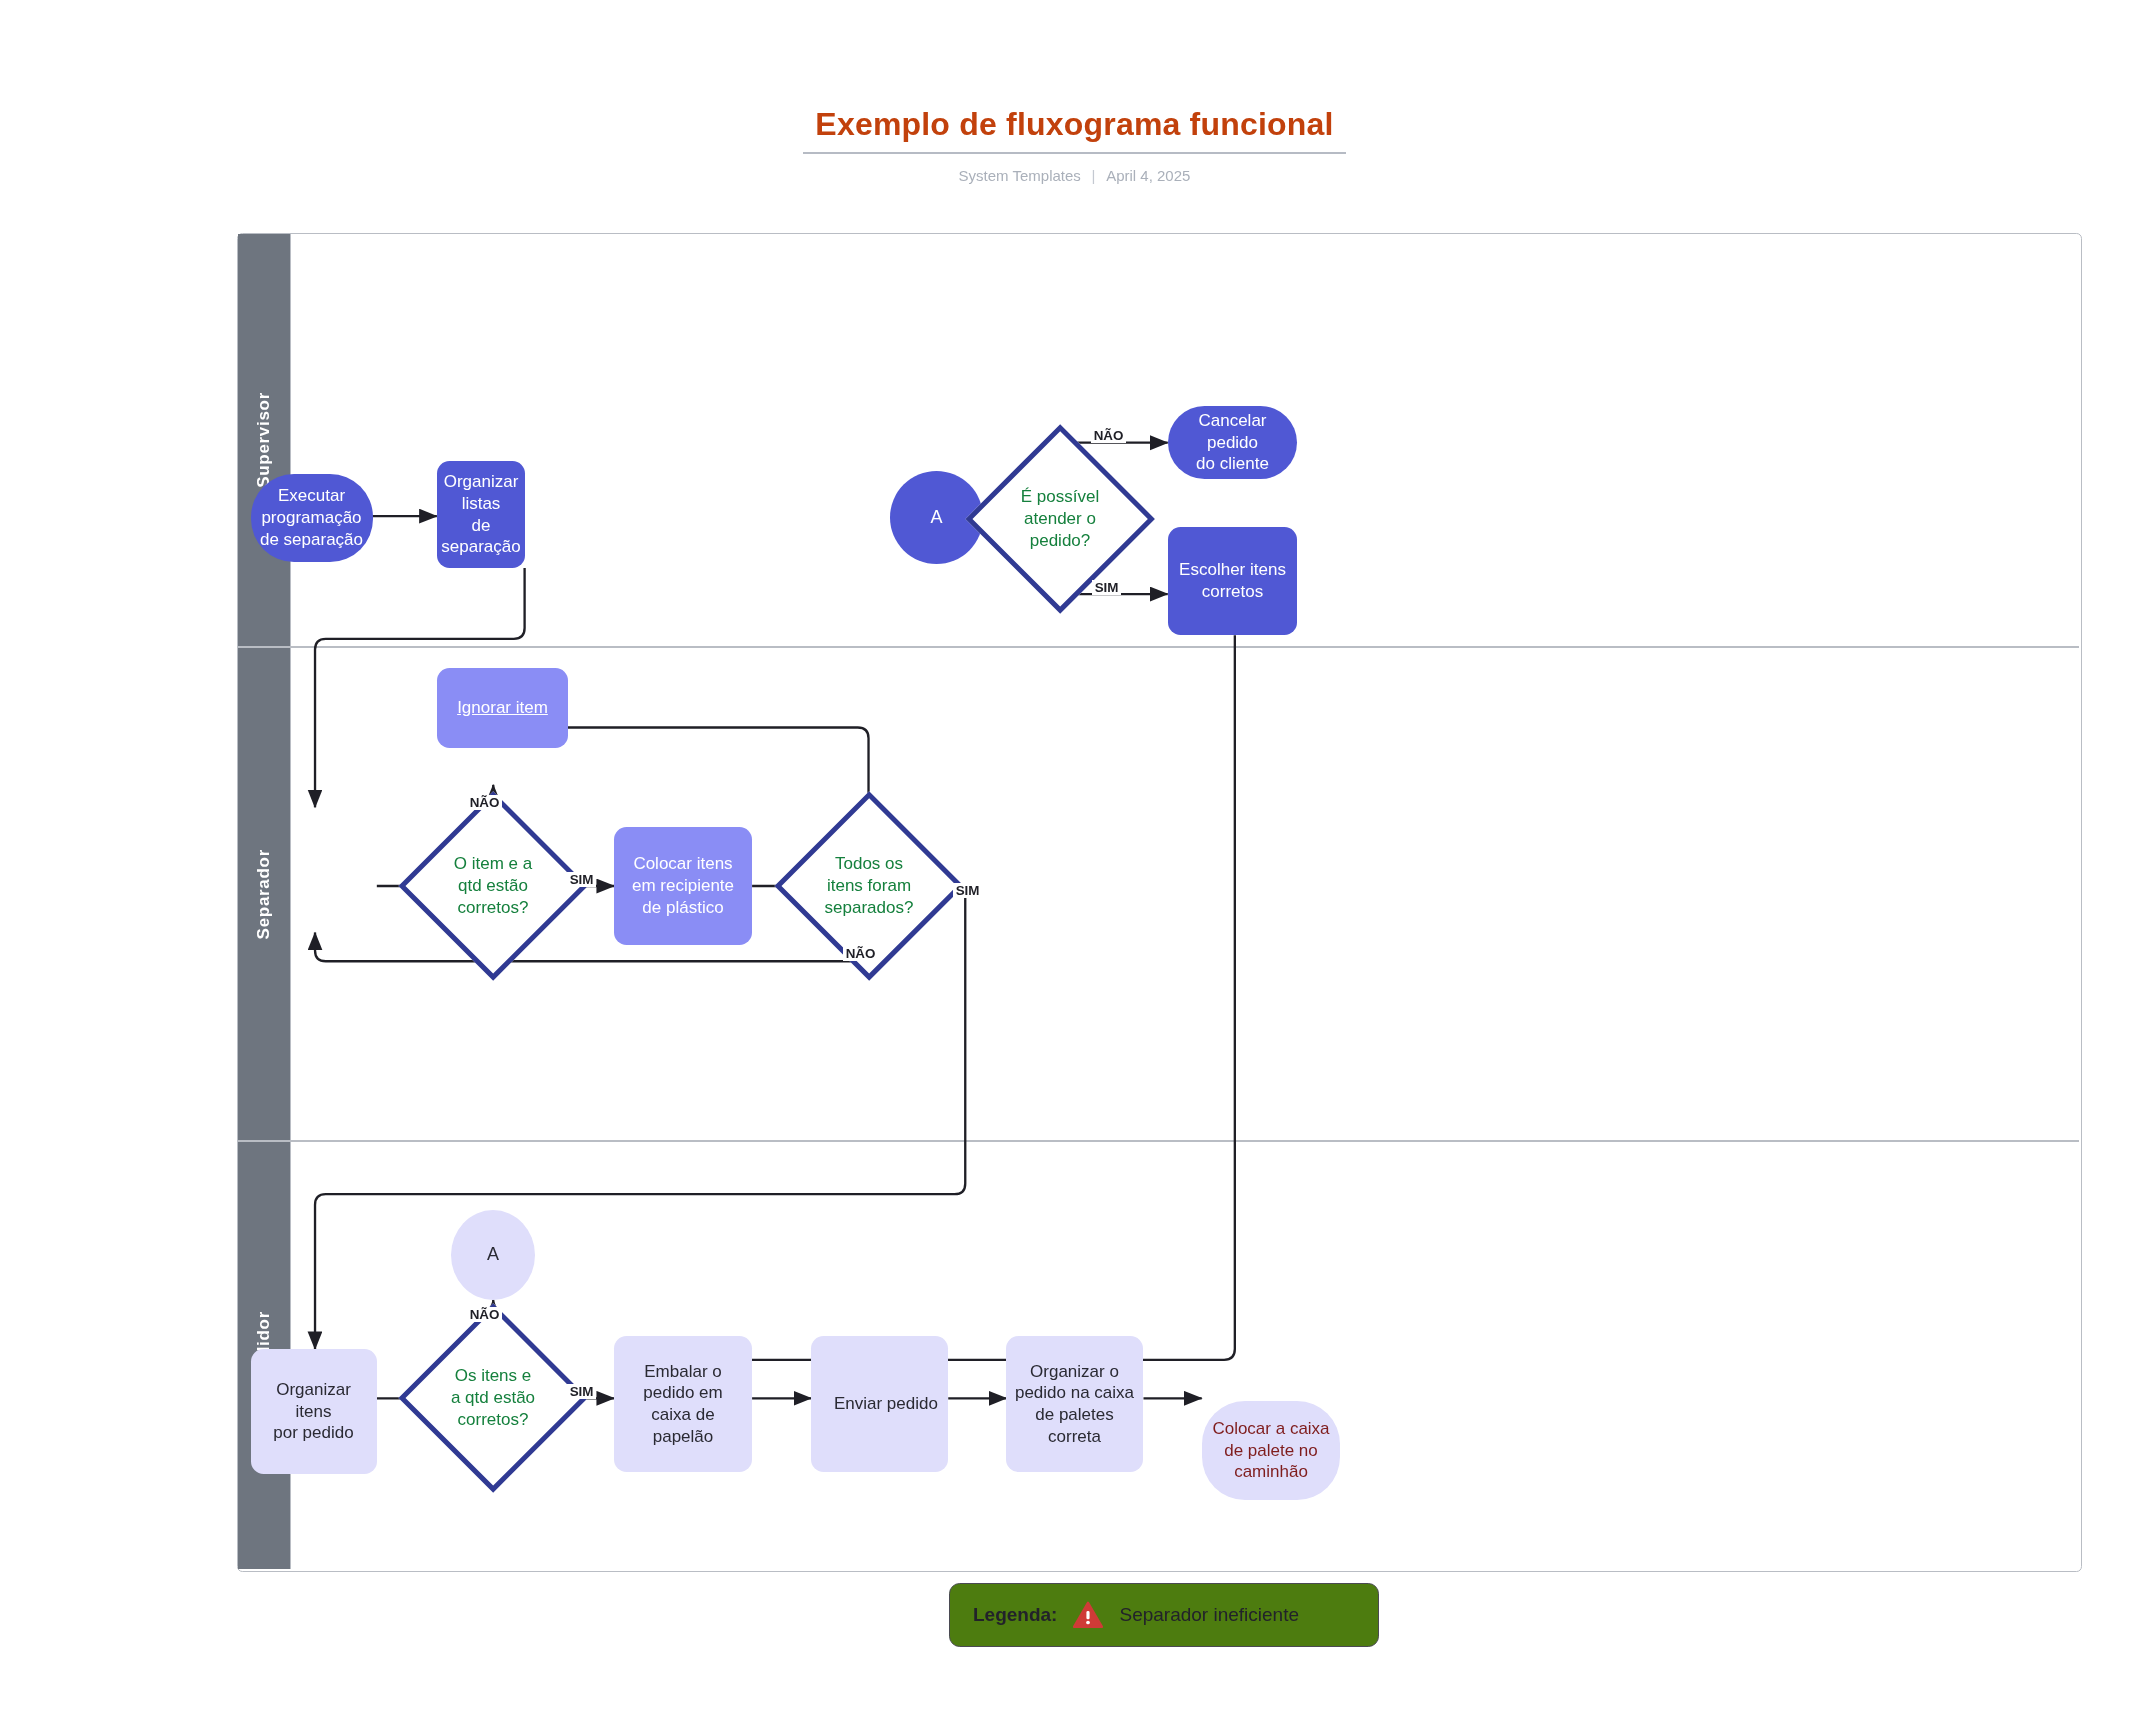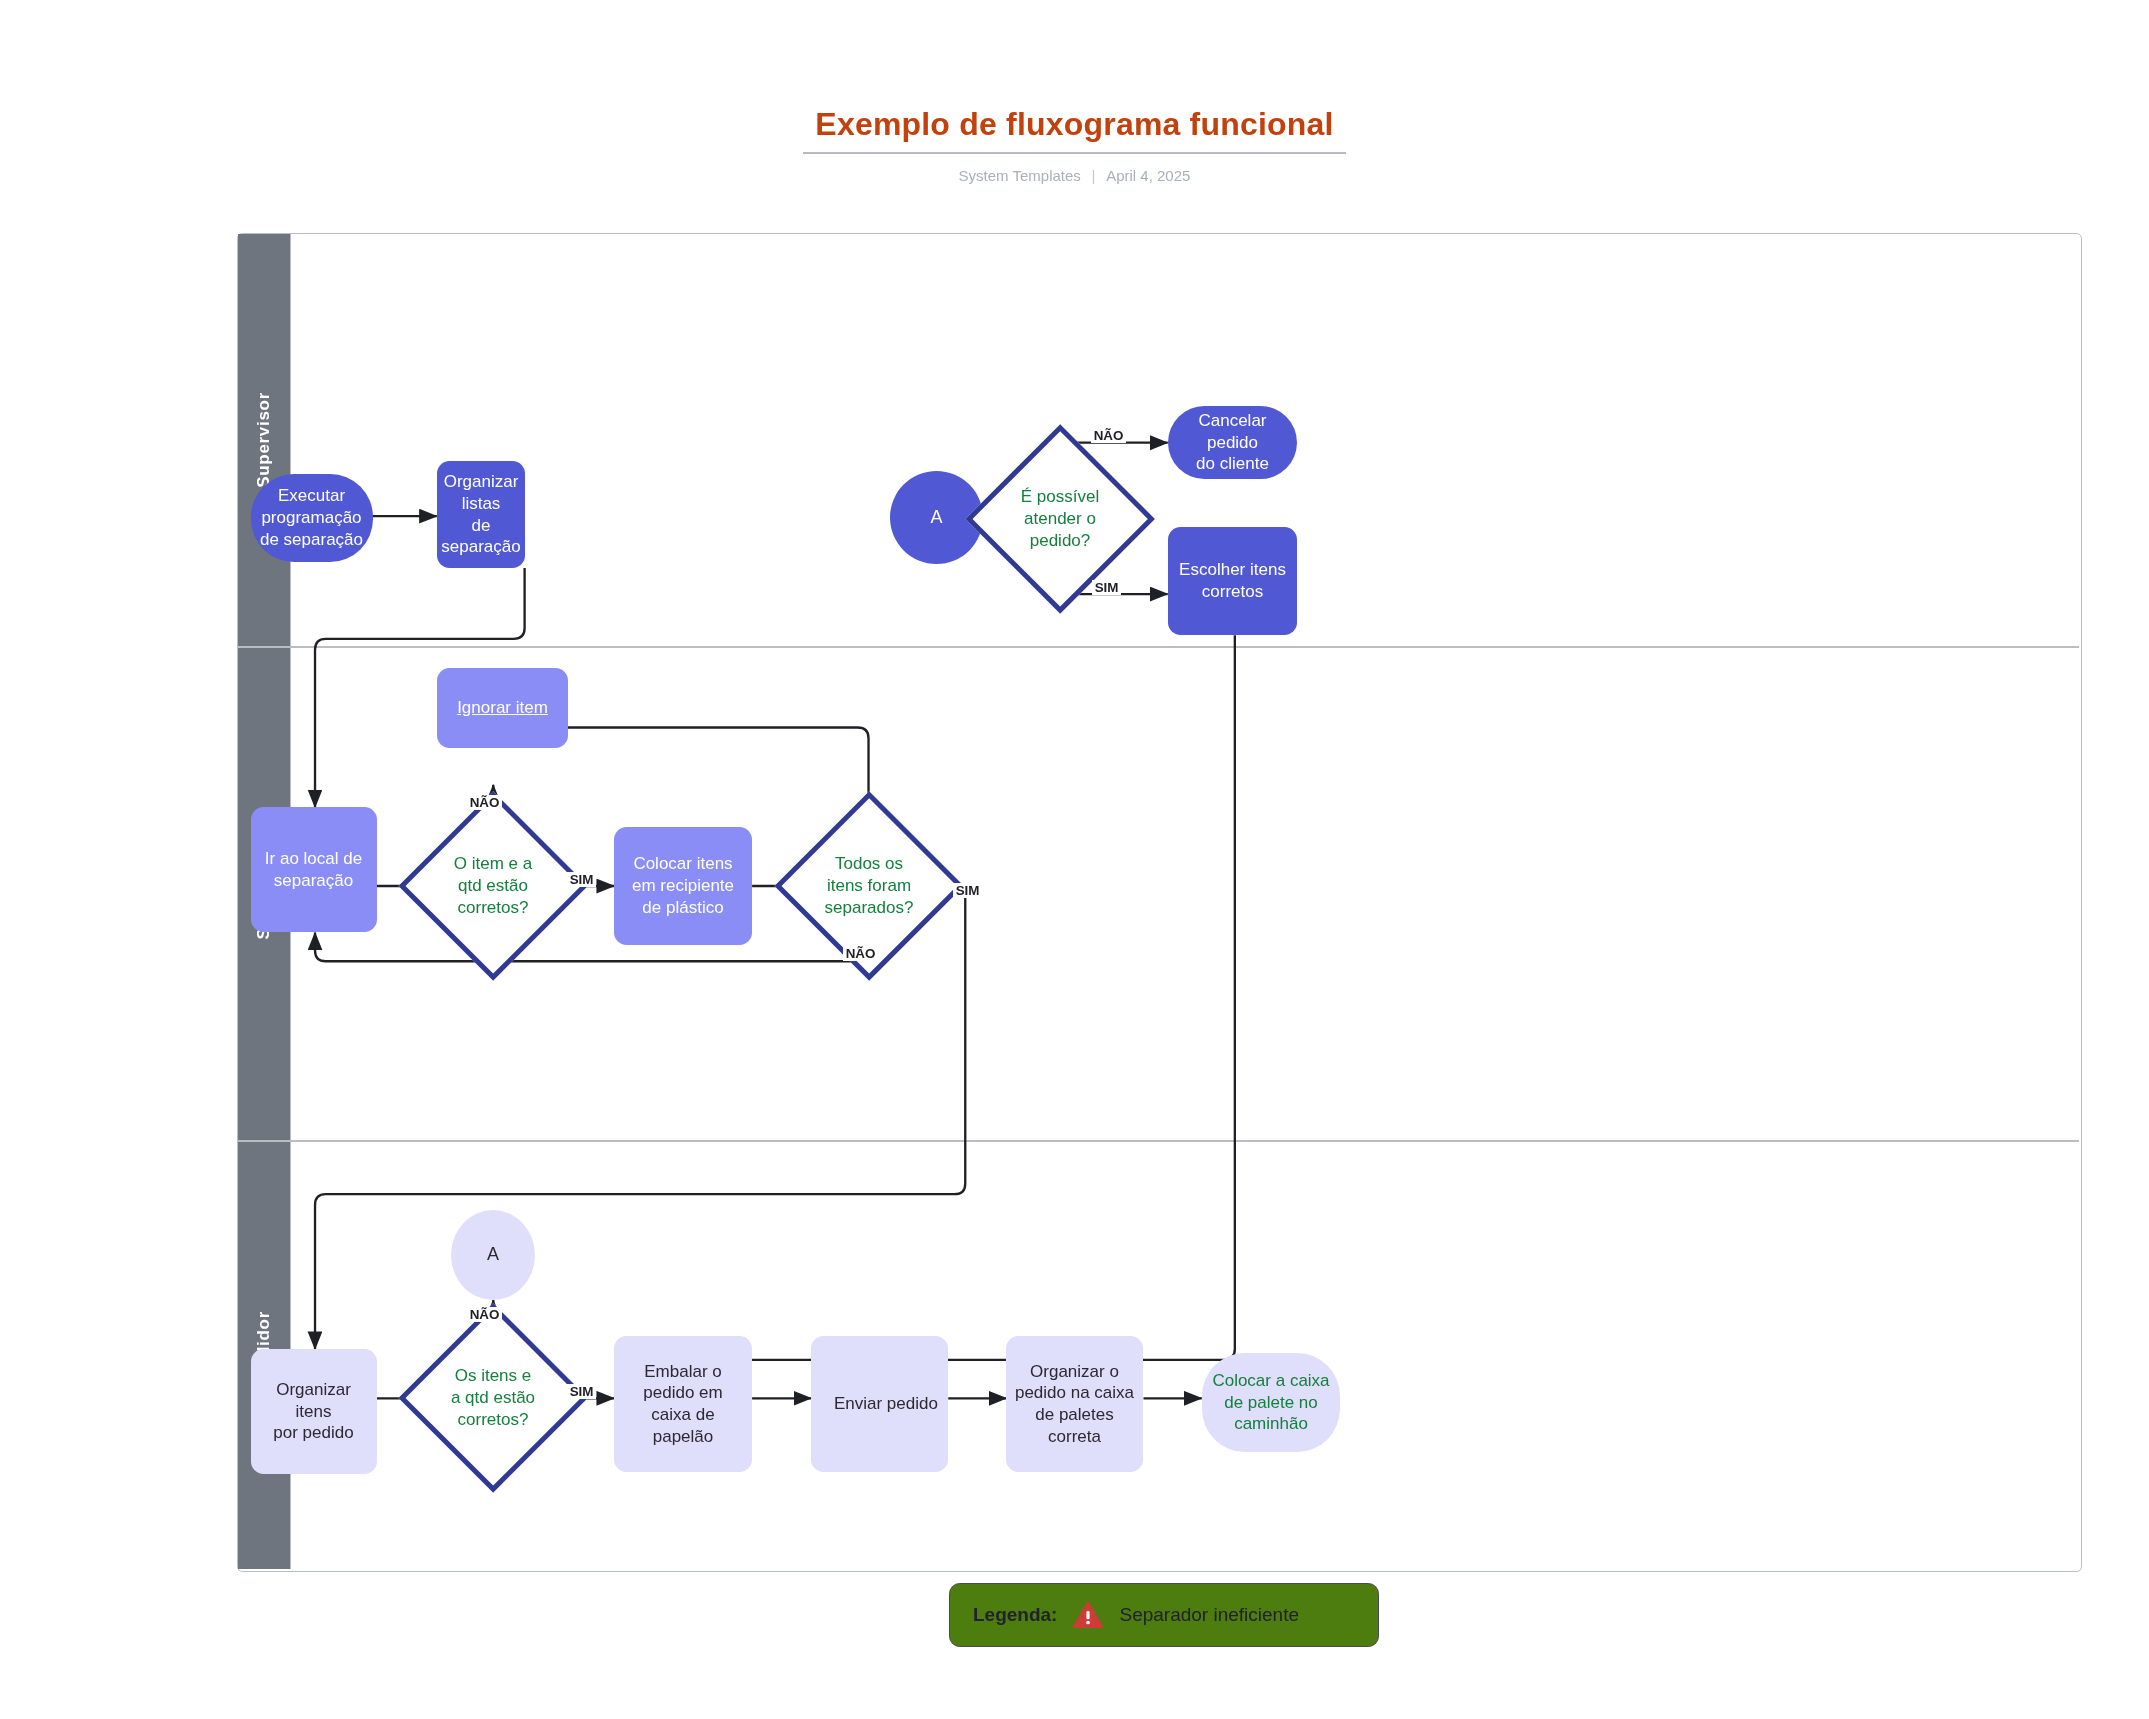--- a/index.html
+++ b/index.html
@@ -42,21 +42,21 @@
   
   .node{
     position:absolute;box-sizing:border-box;display:flex;align-items:center;
     justify-content:center;text-align:center;line-height:1.28;
     font-size:17px;padding:3.6px 7.2px;white-space:pre-line;z-index:3;
   }
   .n-dark   {background:#5058d4;color:#ffffff;border-radius:12.5px;}
   .n-mid    {background:#8a8df5;color:#ffffff;border-radius:12.5px;}
   .n-light  {background:#dfdefb;color:#2a2a33;border-radius:12.5px;}
   .n-term-dark {background:#5058d4;color:#fff;border-radius:43px;}
-  .n-term-light{background:#dfdefb;color:#15803d;border-radius:43px;}
+  .n-term-light{background:#dfdefb;color:#7f1d1d;border-radius:43px;margin-top:48px;}
   .n-circle-dark {background:#5058d4;color:#fff;border-radius:50%;}
   .n-circle-light{background:#dfdefb;color:#2a2a33;border-radius:50%;}
 
   
   .diamond{position:absolute;z-index:3;}
   .diamond .dshape{
     position:absolute;left:14.64%;top:14.64%;width:70.7%;height:70.7%;
     background:#ffffff;border:5.4px solid #303a93;transform:rotate(45deg);
     box-sizing:border-box;
   }
@@ -191,22 +191,20 @@
   </div>
 
   <div class="node n-term-dark" style="left:930px;top:172px;width:129px;height:73px;">Cancelar pedido
 do cliente</div>
 
   <div class="node n-dark" style="left:930px;top:293px;width:129px;height:108px;">Escolher itens
 corretos</div>
 
   <div class="node n-mid" style="left:199px;top:434px;width:131px;height:80px;text-decoration:underline;">Ignorar item</div>
 
-  <div class="node n-mid" style="left:12.5px;top:573px;width:126px;height:125px;">Ir ao local de
-separação</div>
 
   <div class="diamond" style="left:160px;top:557px;width:190px;height:190px;">
     <div class="dshape"></div>
     <div class="dtext">O item e a
 qtd estão
 corretos?</div>
   </div>
 
   <div class="node n-mid" style="left:376px;top:593px;width:138px;height:118px;">Colocar itens
 em recipiente

